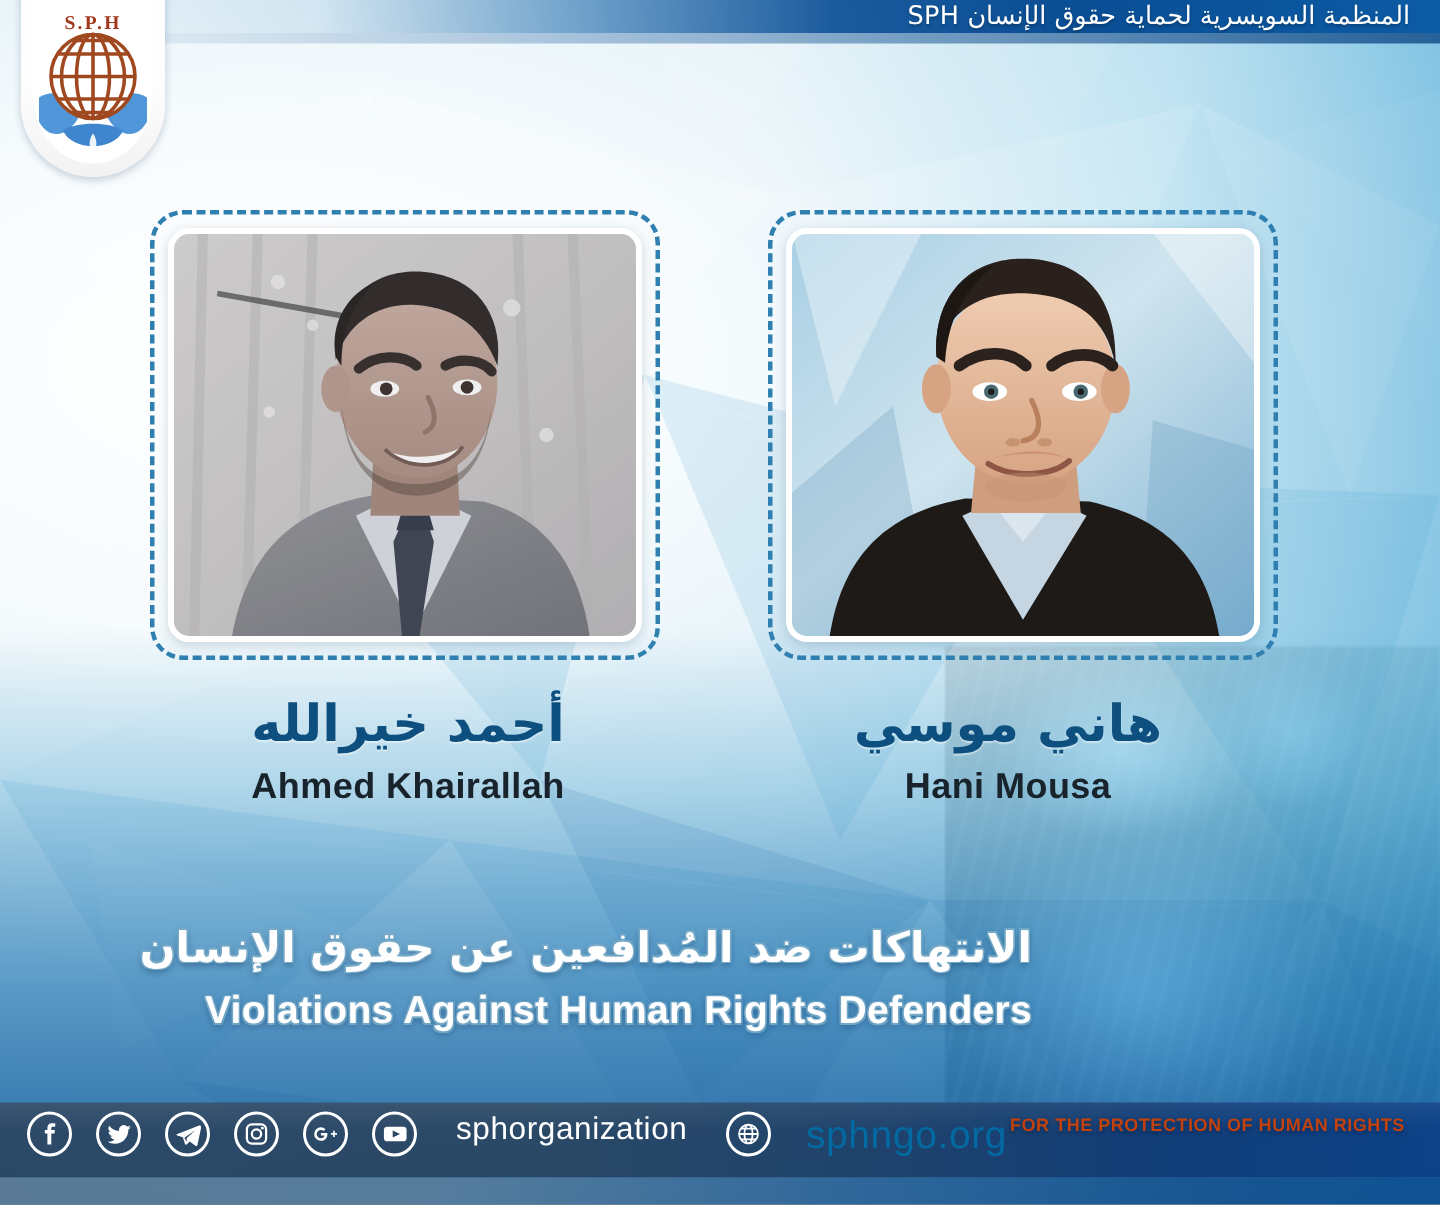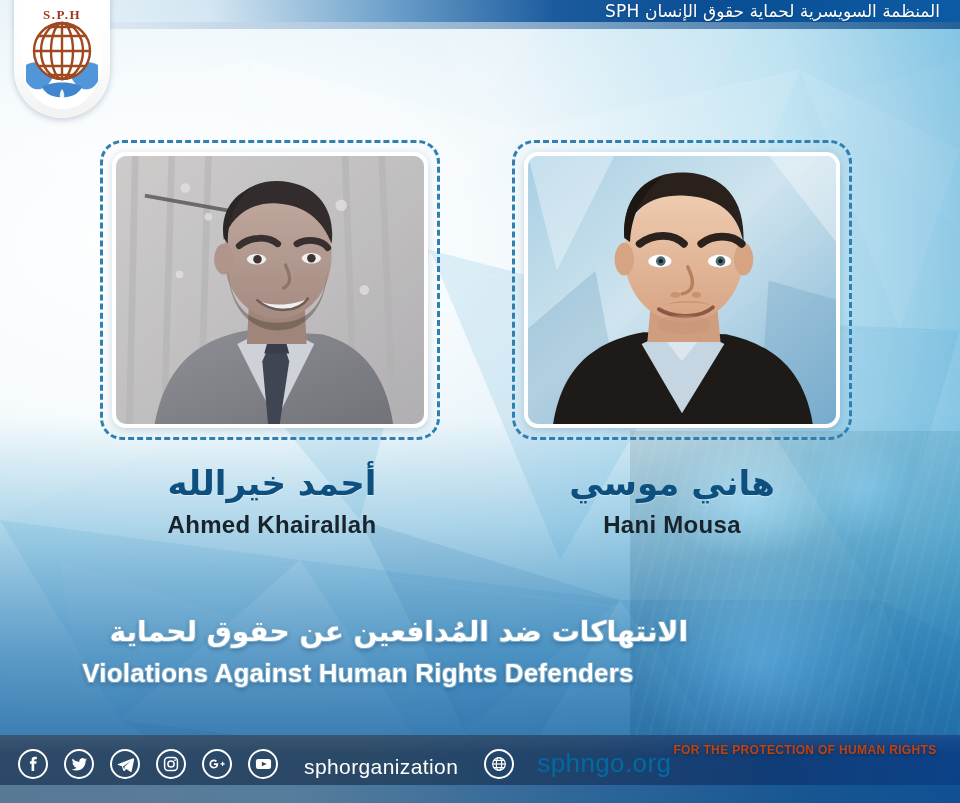--- a/index.html
+++ b/index.html
@@ -133,21 +133,21 @@
     font-family:"DejaVu Sans","Liberation Sans",sans-serif;
     text-shadow:
       -1px -1px 0 rgba(120,170,200,.85), 1px -1px 0 rgba(120,170,200,.85),
       -1px  1px 0 rgba(120,170,200,.85), 1px  1px 0 rgba(120,170,200,.85),
       0 2px 5px rgba(0,40,80,.45);
     line-height:1.15;
   }
   .head-en{
     margin-top:10px;
     font-size:26px; font-weight:700; color:#ffffff;
-    text-align:center; letter-spacing:.2px;
+    text-align:right; letter-spacing:.2px;
     text-shadow:
       -1px -1px 0 rgba(120,170,200,.8), 1px -1px 0 rgba(120,170,200,.8),
       -1px  1px 0 rgba(120,170,200,.8), 1px  1px 0 rgba(120,170,200,.8),
       0 2px 5px rgba(0,40,80,.45);
   }
 
   
   .footer{
     position:absolute; left:0; bottom:0; width:100%; height:68px;
   }
@@ -160,21 +160,21 @@
     content:""; position:absolute; inset:0;
     background:linear-gradient(180deg, rgba(255,255,255,.07) 0%, rgba(255,255,255,0) 40%);
   }
   .footer-under{
     position:absolute; left:0; bottom:0; width:100%; height:18px;
     background:linear-gradient(90deg,#5e7b93 0%, #5b7f9c 30%, #2f6699 60%, #15538f 85%, #0d4f92 100%);
     opacity:.9;
   }
   .socials{
     position:absolute; left:18px; top:6px;
-    display:flex; align-items:flex-end; gap:16px; height:38px;
+    display:flex; align-items:flex-start; gap:16px; height:38px;
   }
   .sicon{
     width:30px; height:30px; border-radius:50%;
     border:2px solid #ffffff;
     display:flex; align-items:center; justify-content:center;
     color:#ffffff;
   }
   .sicon svg{ display:block; }
   .handle{
     color:#ffffff; font-size:21px; font-weight:400;
@@ -419,21 +419,21 @@
       <div class="name-ar">هاني موسي</div>
       <div class="name-en">Hani Mousa</div>
     </div>
     <div class="nameblock left">
       <div class="name-ar">أحمد خيرالله</div>
       <div class="name-en">Ahmed Khairallah</div>
     </div>
   </div>
 
   <div class="headline">
-    <div class="head-ar">الانتهاكات ضد المُدافعين عن حقوق لحماية</div>
+    <div class="head-ar">الانتهاكات ضد المُدافعين عن حقوق الإنسان</div>
     <div class="head-en">Violations Against Human Rights Defenders</div>
   </div>
 
   <div class="footer">
     <div class="footer-bar"></div>
     <div class="footer-under"></div>
 
     <div class="socials">
 
       <div class="sicon">

